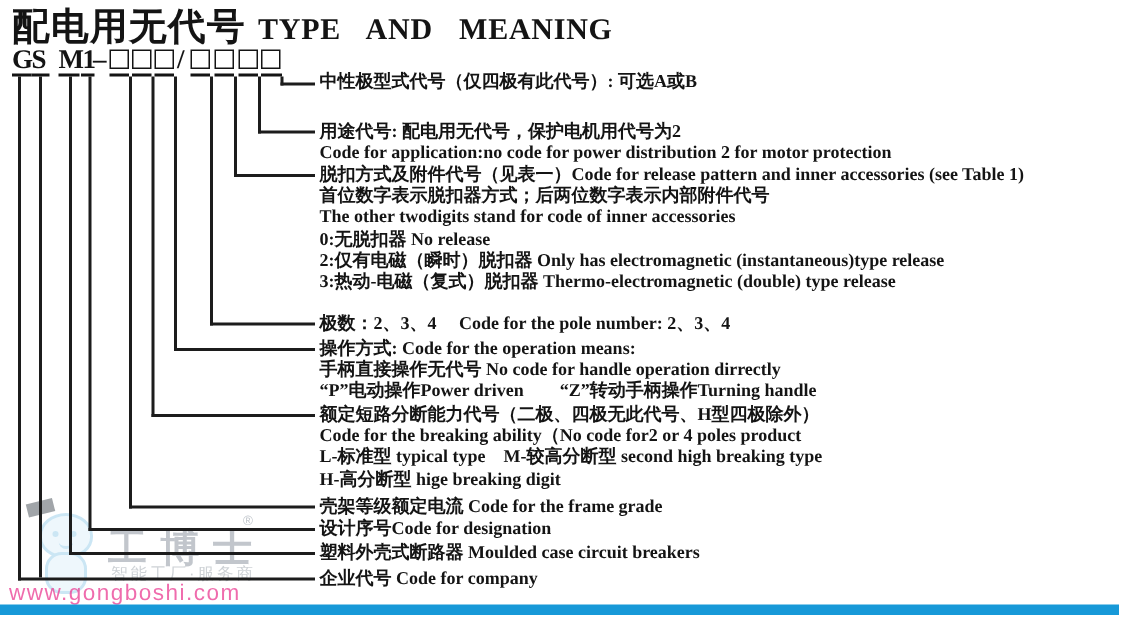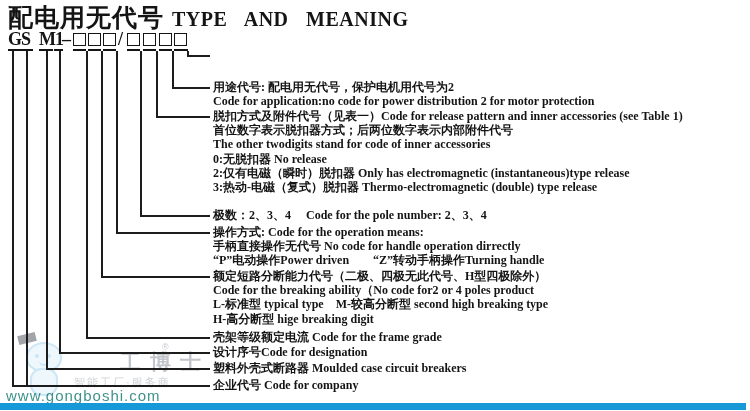--- a/index.html
+++ b/index.html
@@ -14,23 +14,23 @@
   .mbox{position:absolute;top:33px;width:11px;height:11px;border:1.6px solid #141414;background:#fff;}
   .tick{position:absolute;top:49px;height:2px;background:#141414;}
   
   .conn{position:absolute;border-left:2px solid #1c1c1c;border-bottom:2px solid #1c1c1c;z-index:2;}
   .conn-v{position:absolute;border-left:2px solid #1c1c1c;z-index:2;}
   
   .row{position:absolute;left:213px;z-index:3;}
   .ln{font-size:12px;font-weight:bold;line-height:14.2px;white-space:nowrap;}
   
   .wm{position:absolute;z-index:1;opacity:.8;}
-  .wm-brand{font-size:21px;font-weight:bold;letter-spacing:9px;color:#b3b9c0;font-family:"Liberation Sans",sans-serif;margin-left:48px;}
+  .wm-brand{font-size:26px;font-weight:bold;letter-spacing:9px;color:#b3b9c0;font-family:"Liberation Sans",sans-serif;}
   .wm-slogan{font-size:11px;color:#c2c7cc;letter-spacing:2px;font-family:"Liberation Sans",sans-serif;}
-  .wm-url{font-size:15px;color:#0f766e;letter-spacing:1px;font-family:"Liberation Sans",sans-serif;}
+  .wm-url{font-size:15px;color:#ec4899;letter-spacing:1px;font-family:"Liberation Sans",sans-serif;}
   .wm-reg{font-size:9px;color:#b3b9c0;font-family:"Liberation Sans",sans-serif;}
   .robot{position:absolute;left:18px;top:336px;width:52px;height:60px;}
   .r-head{position:absolute;left:8px;top:6px;width:32px;height:26px;border:2px solid #bfe0f2;border-radius:50% 50% 46% 46%;background:#eaf6fc;}
   .r-eye{position:absolute;top:10px;width:4px;height:4px;border-radius:50%;background:#bfe0f2;}
   .r-mouth{position:absolute;left:11px;top:15px;width:10px;height:5px;border-bottom:2px solid #bfe0f2;border-radius:0 0 8px 8px;}
   .r-hat{position:absolute;left:0px;top:-2px;width:18px;height:9px;background:#8a8f94;transform:rotate(-14deg);}
   .r-body{position:absolute;left:12px;top:32px;width:24px;height:24px;border:2px solid #bfe0f2;border-radius:40%;background:#eaf6fc;}
   .bar{position:absolute;left:0;top:403px;width:746px;height:7px;background:#1799d8;z-index:4;}
 </style>
 </head>
@@ -76,20 +76,21 @@
   <div class="conn" style="left:140px;top:51px;width:68px;height:164px;"></div>
   <div class="conn" style="left:116px;top:51px;width:92px;height:181px;"></div>
   <div class="conn" style="left:101px;top:51px;width:107px;height:225px;"></div>
   <div class="conn" style="left:86px;top:51px;width:122px;height:286px;"></div>
   <div class="conn" style="left:59px;top:51px;width:149px;height:301px;"></div>
   <div class="conn" style="left:46px;top:51px;width:162px;height:317px;"></div>
   <div class="conn" style="left:12px;top:51px;width:196px;height:334px;"></div>
   <div class="conn-v" style="left:26px;top:51px;height:334px;"></div>
 
   <div class="row" style="top:47px;">
+    <div class="ln">中性极型式代号（仅四极有此代号）: 可选A或B</div>
   </div>
   <div class="row" style="top:80px;font-family:Liberation Serif, serif;">
     <div class="ln">用途代号: 配电用无代号，保护电机用代号为2</div>
     <div class="ln">Code for application:no code for power distribution 2 for motor protection</div>
   </div>
   <div class="row" style="top:109px;">
     <div class="ln">脱扣方式及附件代号（见表一）Code for release pattern and inner accessories (see Table 1)</div>
     <div class="ln">首位数字表示脱扣器方式；后两位数字表示内部附件代号</div>
     <div class="ln">The other twodigits stand for code of inner accessories</div>
     <div class="ln">0:无脱扣器 No release</div>

